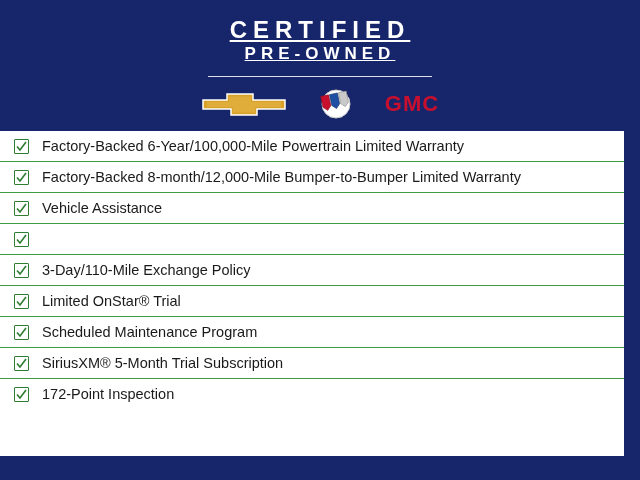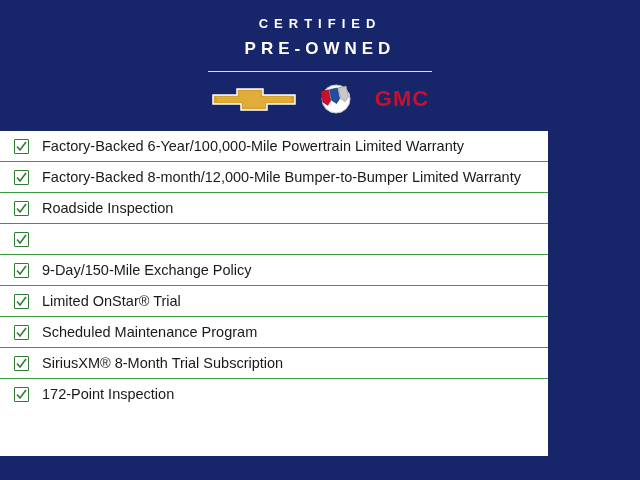--- a/index.html
+++ b/index.html
@@ -20,44 +20,45 @@
     background: #17256b;
     box-sizing: border-box;
   }
   
   .header {
     padding-top: 16px;
     text-align: center;
     color: #ffffff;
   }
   .header .line1 {
-    font-size: 13px;
+    font-size: 24px;
     font-weight: bold;
     letter-spacing: 6px;
     color: #ffffff;
+    text-decoration: underline;
   }
   .header .line2 {
     font-size: 17px;
     font-weight: bold;
     letter-spacing: 5px;
     color: #ffffff;
-    margin-top: 8px;
+    text-decoration: underline;
   }
   .divider {
     width: 224px;
     height: 1px;
     background: #ffffff;
     margin: 12px auto 0 auto;
     opacity: 0.85;
   }
   .brands {
     display: flex;
     align-items: center;
     justify-content: center;
-    gap: 22px;
+    gap: 32px;
     margin-top: 12px;
     height: 30px;
   }
   
   .bowtie {
     position: relative;
     width: 86px;
     height: 26px;
   }
   .bowtie svg { display: block; }
@@ -74,21 +75,21 @@
     letter-spacing: 1px;
     color: #c8102e;
     line-height: 1;
     font-family: "Liberation Sans", sans-serif;
   }
   
   .panel {
     position: absolute;
     left: 0;
     top: 131px;
-    width: 548px;
+    width: 624px;
     height: 325px;
     background: #ffffff;
     box-sizing: border-box;
   }
   .list {
     margin: 0;
     padding: 0;
     list-style: none;
   }
   .item {
@@ -182,38 +183,38 @@
         </span>
         <span class="item-label">Factory-Backed 8-month/12,000-Mile Bumper-to-Bumper Limited Warranty</span>
       </li>
 
       <li class="item">
         <span class="checkbox">
           <svg width="11" height="11" viewBox="0 0 11 11" xmlns="http://www.w3.org/2000/svg">
             <path d="M1 5.5 L4 9 L10 1" fill="none" stroke="#2e7d32" stroke-width="1.6"></path>
           </svg>
         </span>
-        <span class="item-label">Roadside Inspection</span>
-      </li>
-
-      <li class="item">
-        <span class="checkbox">
-          <svg width="11" height="11" viewBox="0 0 11 11" xmlns="http://www.w3.org/2000/svg">
-            <path d="M1 5.5 L4 9 L10 1" fill="none" stroke="#2e7d32" stroke-width="1.6"></path>
-          </svg>
-        </span>
-      </li>
-
-      <li class="item">
-        <span class="checkbox">
-          <svg width="11" height="11" viewBox="0 0 11 11" xmlns="http://www.w3.org/2000/svg">
-            <path d="M1 5.5 L4 9 L10 1" fill="none" stroke="#2e7d32" stroke-width="1.6"></path>
-          </svg>
-        </span>
-        <span class="item-label">9-Day/150-Mile Exchange Policy</span>
+        <span class="item-label">Vehicle Assistance</span>
+      </li>
+
+      <li class="item">
+        <span class="checkbox">
+          <svg width="11" height="11" viewBox="0 0 11 11" xmlns="http://www.w3.org/2000/svg">
+            <path d="M1 5.5 L4 9 L10 1" fill="none" stroke="#2e7d32" stroke-width="1.6"></path>
+          </svg>
+        </span>
+      </li>
+
+      <li class="item">
+        <span class="checkbox">
+          <svg width="11" height="11" viewBox="0 0 11 11" xmlns="http://www.w3.org/2000/svg">
+            <path d="M1 5.5 L4 9 L10 1" fill="none" stroke="#2e7d32" stroke-width="1.6"></path>
+          </svg>
+        </span>
+        <span class="item-label">3-Day/110-Mile Exchange Policy</span>
       </li>
 
       <li class="item">
         <span class="checkbox">
           <svg width="11" height="11" viewBox="0 0 11 11" xmlns="http://www.w3.org/2000/svg">
             <path d="M1 5.5 L4 9 L10 1" fill="none" stroke="#2e7d32" stroke-width="1.6"></path>
           </svg>
         </span>
         <span class="item-label">Limited OnStar® Trial</span>
       </li>
@@ -226,21 +227,21 @@
         </span>
         <span class="item-label">Scheduled Maintenance Program</span>
       </li>
 
       <li class="item">
         <span class="checkbox">
           <svg width="11" height="11" viewBox="0 0 11 11" xmlns="http://www.w3.org/2000/svg">
             <path d="M1 5.5 L4 9 L10 1" fill="none" stroke="#2e7d32" stroke-width="1.6"></path>
           </svg>
         </span>
-        <span class="item-label">SiriusXM® 8-Month Trial Subscription</span>
+        <span class="item-label">SiriusXM® 5-Month Trial Subscription</span>
       </li>
 
 
       <li class="item">
         <span class="checkbox">
           <svg width="11" height="11" viewBox="0 0 11 11" xmlns="http://www.w3.org/2000/svg">
             <path d="M1 5.5 L4 9 L10 1" fill="none" stroke="#2e7d32" stroke-width="1.6"></path>
           </svg>
         </span>
         <span class="item-label">172-Point Inspection</span>

